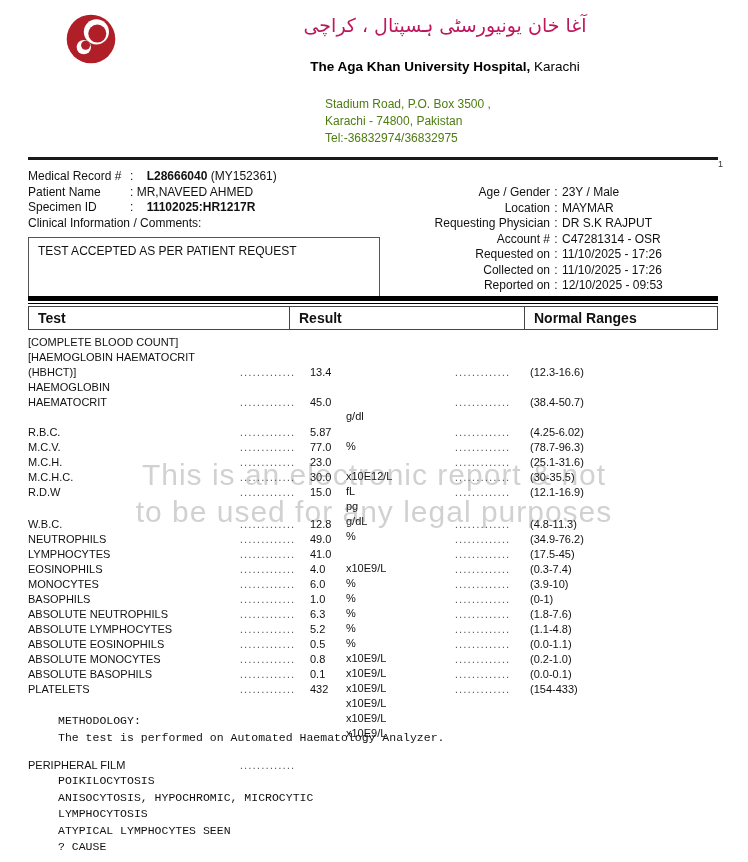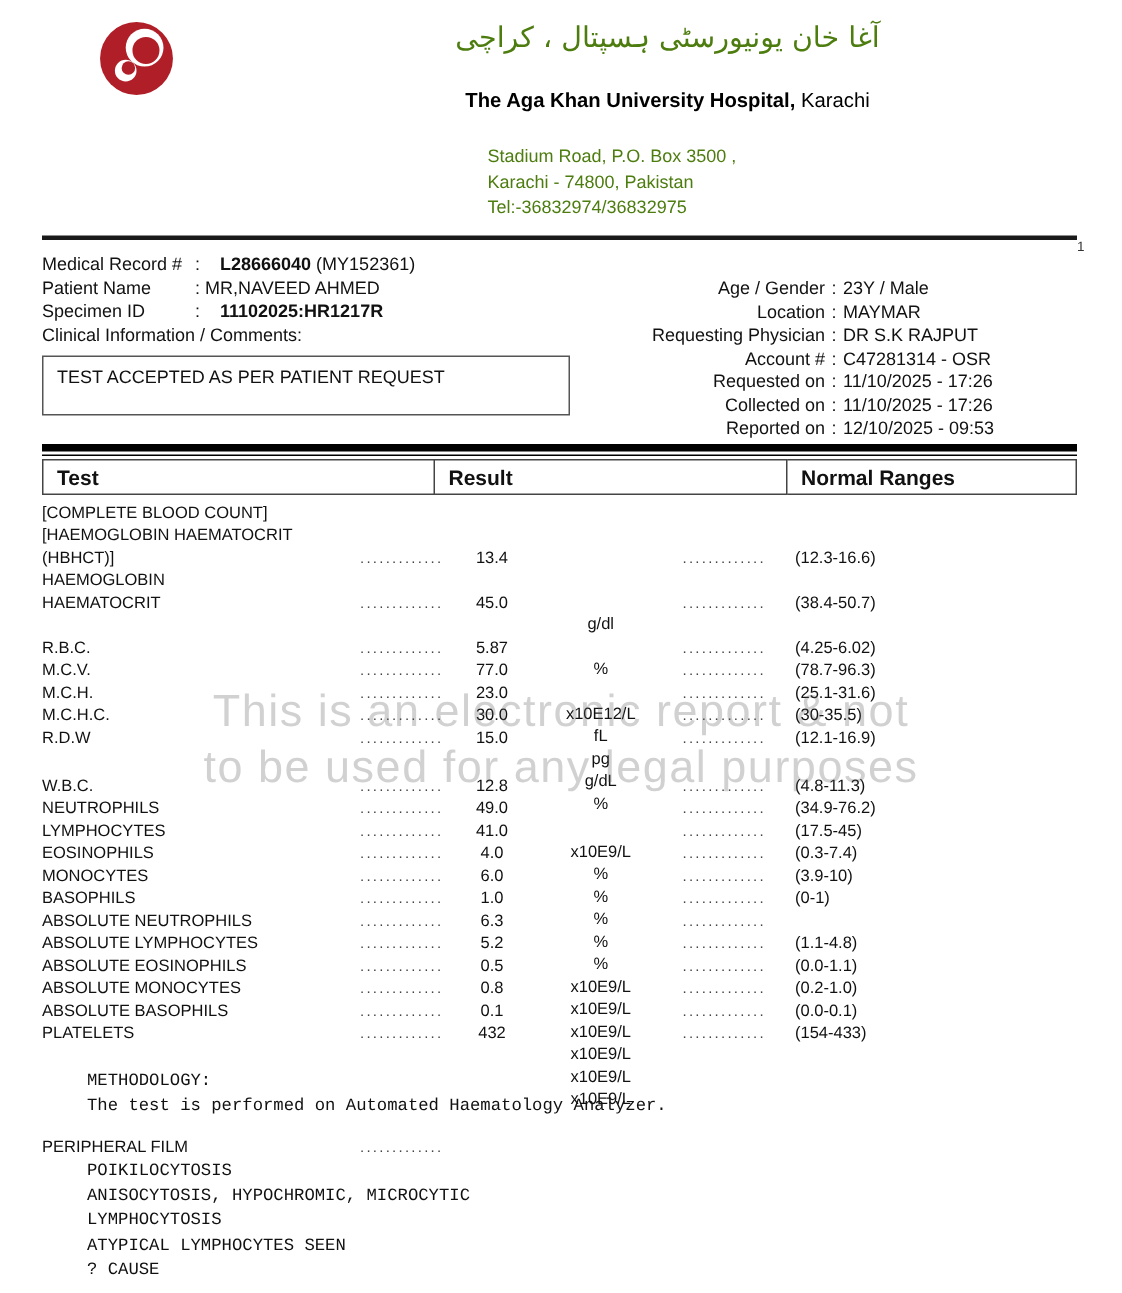--- a/index.html
+++ b/index.html
@@ -3,35 +3,35 @@
 <meta charset="utf-8">
 <style>
   * { margin:0; padding:0; box-sizing:border-box; }
   html,body { background:#fff; }
   body {
     width:748px; height:862px; position:relative; overflow:hidden;
     font-family:"Liberation Sans", sans-serif; color:#111;
   }
   .logo { position:absolute; left:64px; top:12px; width:54px; height:54px; }
   .brand { position:absolute; left:285px; top:10px; width:320px; text-align:center; }
-  .urdu  { font-family:"DejaVu Sans", sans-serif; font-size:19px; direction:rtl; line-height:30px; color:#4d7c0f; }
+  .urdu  { font-family:"DejaVu Sans", sans-serif; font-size:19px; direction:rtl; line-height:30px; color:#be185d; }
   .hospname { font-size:13.5px; margin-top:19px; color:#000; }
   .hospname .bold { font-weight:bold; }
   .address { position:absolute; left:325px; top:96px; font-size:12px; line-height:17px; color:#4d7c0f; }
   .rule { position:absolute; left:28px; right:30px; top:157px; height:3px; background:#1a1a1a; }
   .pageno { position:absolute; right:25px; top:159px; font-size:9px; color:#333; }
 
   .patient { position:absolute; left:28px; right:30px; top:169px; font-size:12px; }
   .pcols { display:flex; }
   .pleft { width:390px; }
   .prow { display:flex; height:15.5px; line-height:15.5px; }
   .plabel { width:102px; }
   .pval .b { font-weight:bold;padding-left:10px; }
   .comments-box {
-    margin-top:6px; width:352px; height:40px;
+    margin-top:6px; width:352px; height:64px;
     border:1px solid #555; padding:6px 9px; font-size:12px;
   }
   .pright { width:300px; margin-top:16px; }
   .prrow { display:flex; height:15.5px; line-height:15.5px; }
   .prlabel { width:132px; text-align:right; }
   .prcolon { width:12px; text-align:center; }
   .prval { flex:1; }
 
   .tablewrap { position:absolute; left:28px; right:30px; top:296px; }
   .thickbar { height:5px; background:#000; }
@@ -43,21 +43,21 @@
   }
   .th + .th { border-left:none; }
   .th-test { width:262px; }
   .th-result { width:235px; }
   .th-ranges { width:193px; }
 
   .tbody { padding-top:5px; font-size:11px; }
   .row { display:flex; height:15px; line-height:15px; white-space:nowrap; }
   .c-name { width:212px; }
   .c-d1 { width:70px; font-size:10px; letter-spacing:1.5px; color:#444; overflow:hidden; }
-  .c-res { width:145px; display:flex;text-align:center; }
+  .c-res { width:145px; display:flex; }
   .c-val { width:36px; }
   .c-unit { flex:1;margin-top:44px; }
   .c-d2 { width:75px; font-size:10px; letter-spacing:1.5px; color:#444; overflow:hidden; }
   .c-range { flex:1; }
   .mono-line {
     font-family:"Liberation Mono", monospace; font-size:11.5px;
     line-height:16.5px; padding-left:30px; white-space:pre;
   }
   .spacer { width:100%; }
 
@@ -309,20 +309,21 @@
         <span class="c-range">(0-1)</span>
       </div>
       <div class="row">
         <span class="c-name">ABSOLUTE NEUTROPHILS</span>
         <span class="c-d1">.............</span>
         <span class="c-res">
           <span class="c-val">6.3</span>
           <span class="c-unit">x10E9/L</span>
         </span>
         <span class="c-d2">.............</span>
+        <span class="c-range">(1.8-7.6)</span>
       </div>
       <div class="row">
         <span class="c-name">ABSOLUTE LYMPHOCYTES</span>
         <span class="c-d1">.............</span>
         <span class="c-res">
           <span class="c-val">5.2</span>
           <span class="c-unit">x10E9/L</span>
         </span>
         <span class="c-d2">.............</span>
         <span class="c-range">(1.1-4.8)</span>

